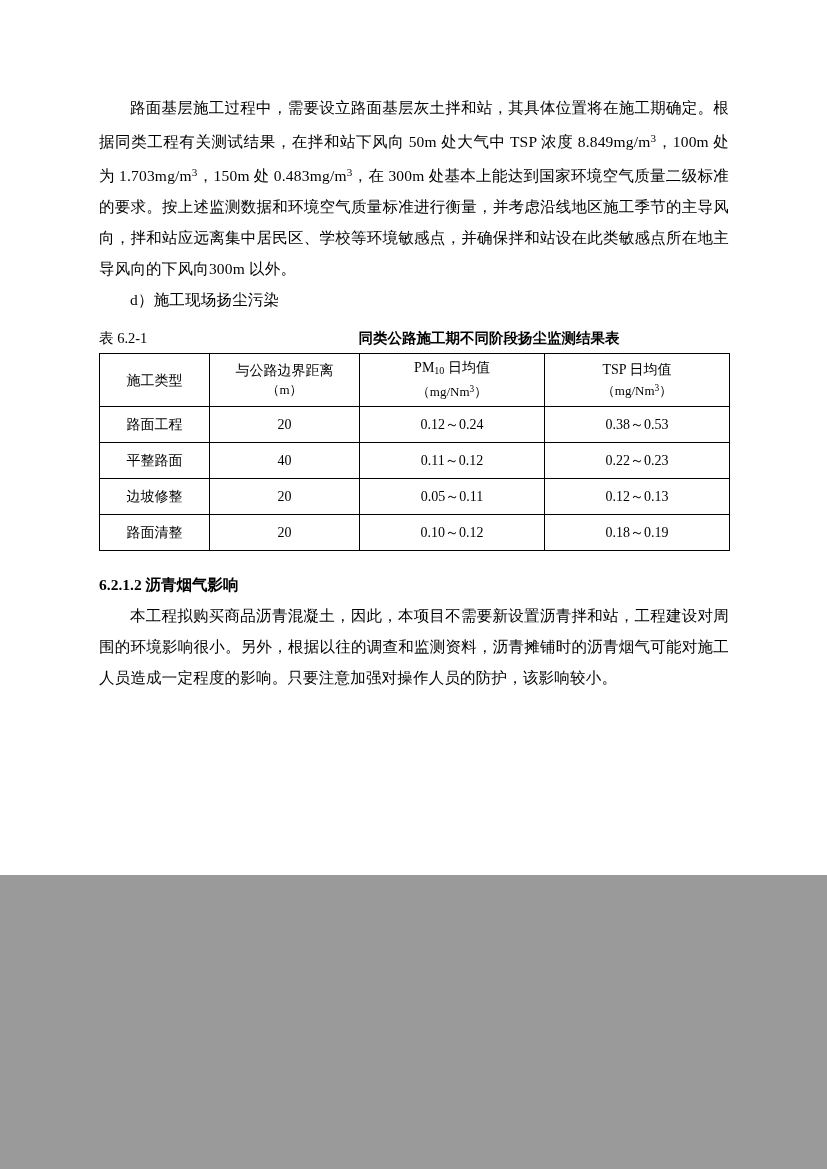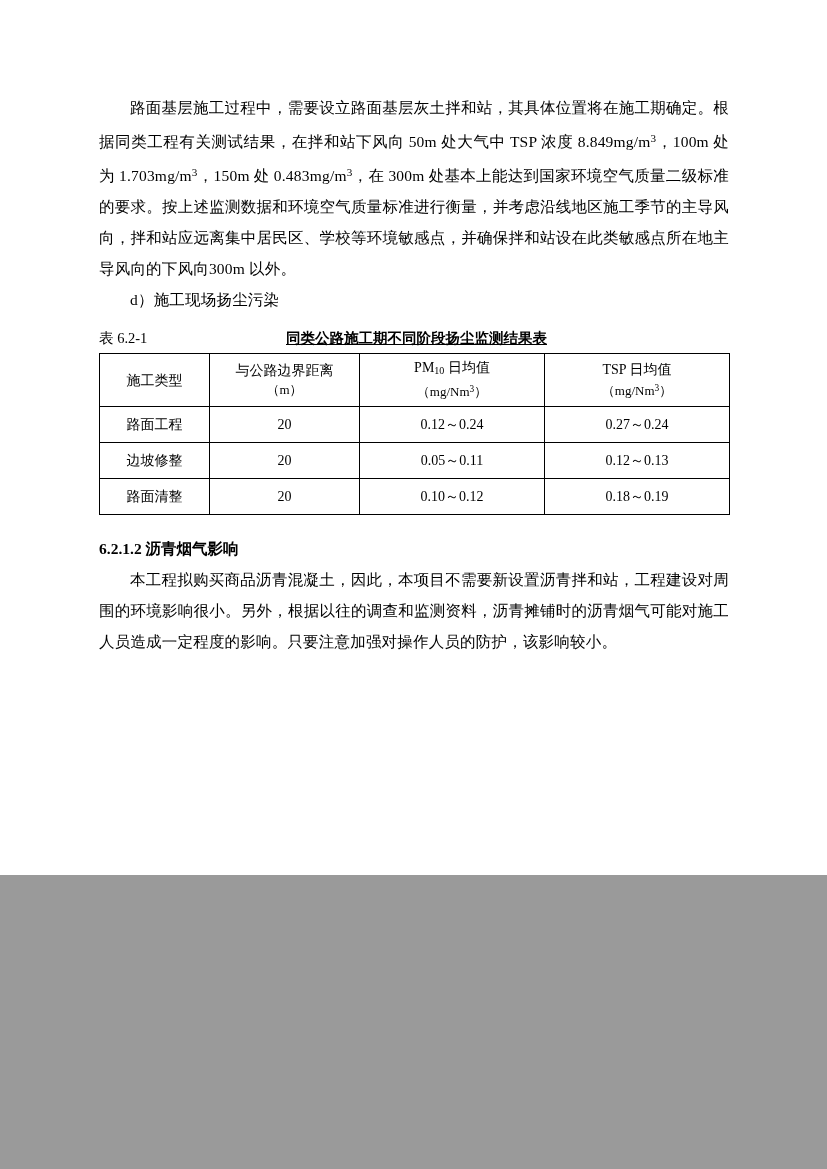--- a/index.html
+++ b/index.html
@@ -40,31 +40,29 @@
   .sup {
     font-size: 0.72em;
     vertical-align: 0.46em;
   }
   .tbl-caption {
     display: flex;
     font-size: 14.5px;
     line-height: 26px;
     margin-top: 6px;
     margin-bottom: 2px;
-    gap: 37px;
   }
   .tbl-caption .num {
     width: 150px;
     flex: 0 0 150px;
   }
   .tbl-caption .ttl {
     flex: 1 1 auto;
     font-weight: bold;
-    text-align: left;
-    text-decoration: underline;
+    text-align: center;
   }
   table.data {
     border-collapse: collapse;
     width: 630px;
     font-size: 14px;
     table-layout: fixed;
     padding-left: 8px;
   }
   table.data td, table.data th {
     border: 1px solid #000000;
@@ -146,21 +144,27 @@
             <span>TSP 日均值</span>
             <span class="hdr2">（mg/Nm<span class="sup">3</span>）</span>
           </td>
         </tr>
       </thead>
       <tbody>
         <tr>
           <td>路面工程</td>
           <td>20</td>
           <td>0.12～0.24</td>
-          <td>0.27～0.24</td>
+          <td>0.38～0.53</td>
+        </tr>
+        <tr>
+          <td>平整路面</td>
+          <td>40</td>
+          <td>0.11～0.12</td>
+          <td>0.22～0.23</td>
         </tr>
         <tr>
           <td>边坡修整</td>
           <td>20</td>
           <td>0.05～0.11</td>
           <td>0.12～0.13</td>
         </tr>
         <tr>
           <td>路面清整</td>
           <td>20</td>

